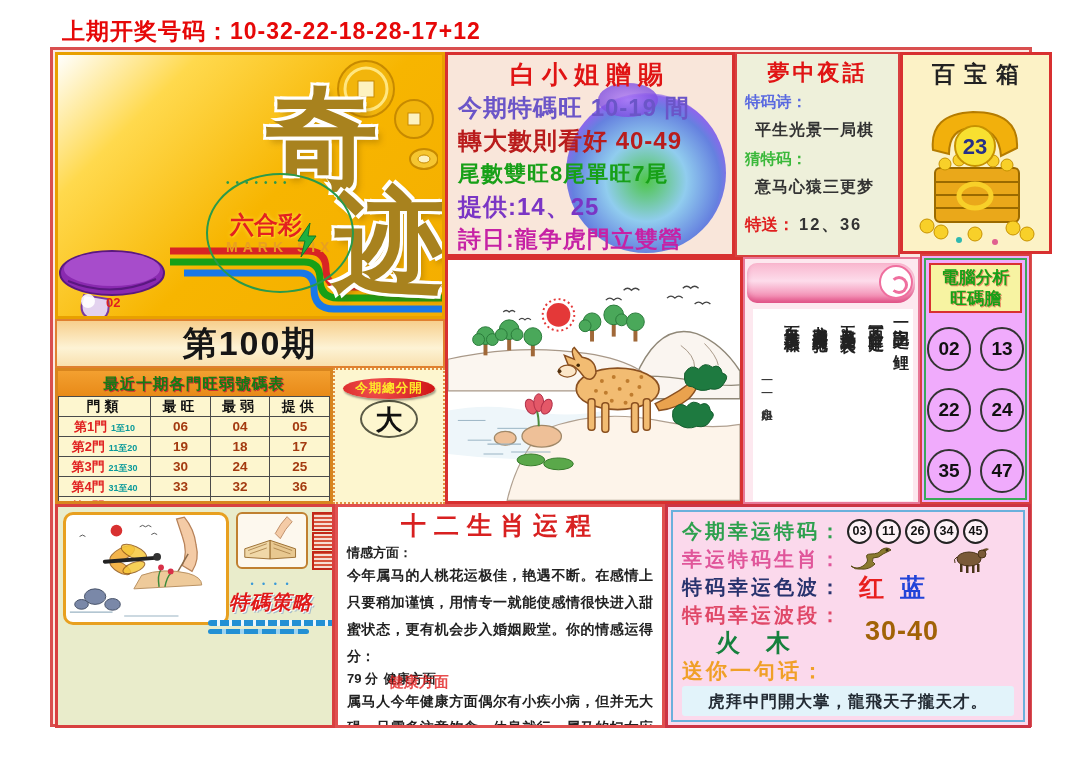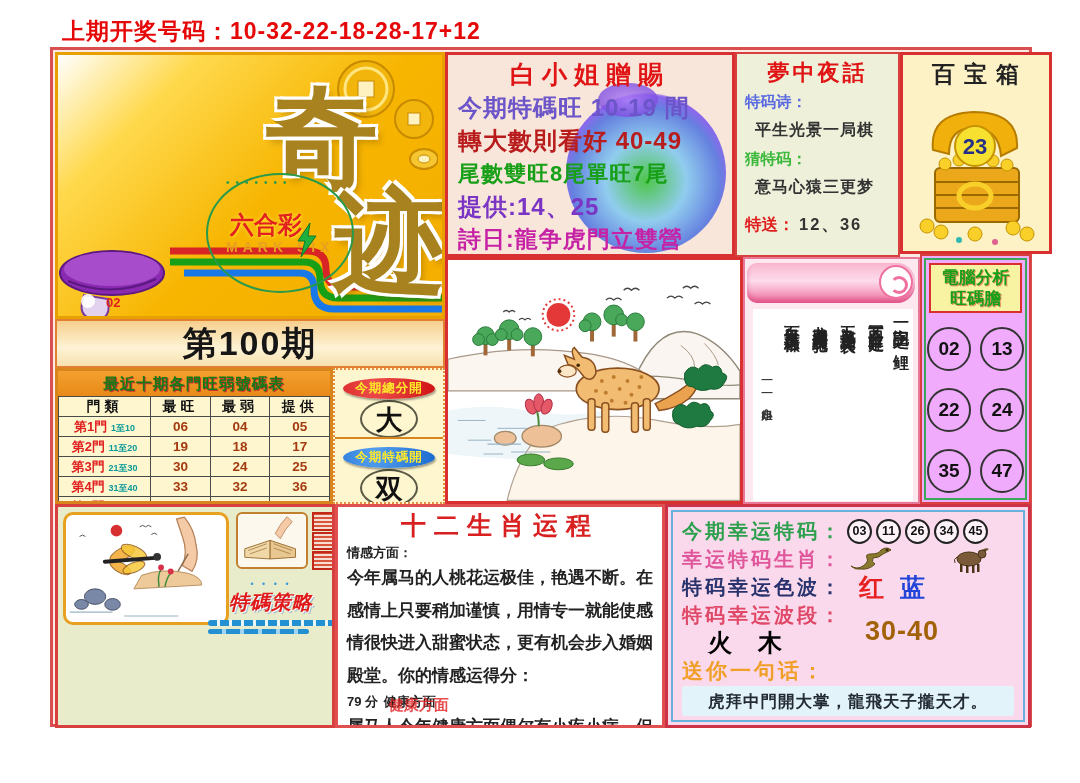--- a/index.html
+++ b/index.html
@@ -99,36 +99,36 @@
   .strat { position:absolute; left:150px; top:72px; width:126px; text-align:center; }
   .strat .dots { color:#3a9ad8; font-size:9px; letter-spacing:3px; }
   .strat .t { color:#e01818; font-size:20px; font-weight:bold; font-style:italic; letter-spacing:1px; text-shadow:1px 1px 0 #fff,2px 2px 0 rgba(40,100,200,.35); white-space:nowrap; }
   .strat .bar { height:6px; margin-top:4px; border-radius:3px; background:repeating-linear-gradient(90deg,#2390d4 0 9px,#eaf6fd 9px 12px); }
   .strat .bar2 { height:5px; margin-top:3px; width:80%; background:repeating-linear-gradient(90deg,#2390d4 0 14px,#9fd4f0 14px 18px); border-radius:3px; }
 
   
   .zo-box { left:282px; top:454px; width:330px; height:224px; background:#fff; border:3px solid #e05050; padding:2px 9px; }
   .zo-title { text-align:center; color:#d82020; font-size:25px; font-weight:bold; letter-spacing:8px; }
   .zo-h { font-size:13px; font-weight:bold; color:#222; margin-top:2px; }
-  .zo-p { font-size:17px; color:#222; font-weight:bold; line-height:1.92; text-align:justify; }
+  .zo-p { font-size:14px; color:#222; font-weight:bold; line-height:1.92; text-align:justify; }
   .zo-score { font-size:13px; font-weight:bold; color:#222; }
   .overlap { position:relative; display:inline-block; margin-left:2px; }
   .overlap .red { position:absolute; left:5px; top:3px; color:rgba(226,32,32,.8); font-size:15px; white-space:nowrap; }
 
   
   .lk-box { left:612px; top:454px; width:366px; height:224px; background:#fbd9ec; border:3px solid #cc3344; padding:3px; }
   .lk-inner { width:100%; height:100%; border:2px solid #6ab0dc; padding:5px 9px 4px; display:flex; flex-direction:column; }
   .lk-row { display:flex; align-items:center; height:28px; white-space:nowrap; }
   .lk-lbl { font-size:20px; font-weight:bold; letter-spacing:3px; }
   .l1 { color:#2da04e; } .l2 { color:#e0569a; } .l3 { color:#28336e; } .l4 { color:#e04868; } .l5 { color:#2aa070; } .l6 { color:#f0a028; font-size:21px; }
   .mini { width:25px; height:25px; border:2px solid #222; border-radius:50%; background:#fdf2f7; text-align:center; line-height:21px; font-size:12.5px; font-weight:bold; color:#111; margin-left:4px; }
   .cw { font-size:25px; font-weight:bold; margin-left:16px; }
   .cw.r { color:#e81f1f; } .cw.b { color:#2244d8; }
   .bigval { color:#a16207; font-size:27px; font-weight:bold; margin-left:22px; letter-spacing:1px;margin-top:32px; }
-  .elem { color:#000000; font-size:24px; font-weight:bold; margin-left:26px; letter-spacing:26px; }
+  .elem { color:#15803d; font-size:24px; font-weight:bold; margin-left:34px; letter-spacing:26px; }
   .msg { margin-top:auto; background:#e2f3fa; border-radius:3px; text-align:center; font-size:16.5px; font-weight:bold; color:#222a33; line-height:30px; height:30px; letter-spacing:1px; }
 </style>
 </head>
 <body>
 
 <div class="hdr">上期开奖号码：10-32-22-18-28-17+12</div>
 
 <div class="frame">
 
   <div class="box logo-box">
@@ -210,24 +210,20 @@
       </tr>
     </tbody>
       </table>
   </div>
 
   <div class="box dx-box">
     <div class="dx-half">
       <span class="badge red">今期總分開</span>
       <div class="oval">大</div>
     </div>
-    <div class="dx-half">
-      <span class="badge blue">今期特碼開</span>
-      <div class="oval">双</div>
-    </div>
   </div>
 
   <div class="box wl-box">
     <div class="orb"></div>
     <div class="orb2"></div>
     <div class="wl-title">白小姐贈賜</div>
     <div class="wl-line c0">今期特碼旺 10-19 間</div>
     <div class="wl-line c1">轉大數則看好 40-49</div>
     <div class="wl-line c2">尾數雙旺8尾單旺7尾</div>
     <div class="wl-line c3">提供:14、25</div>

